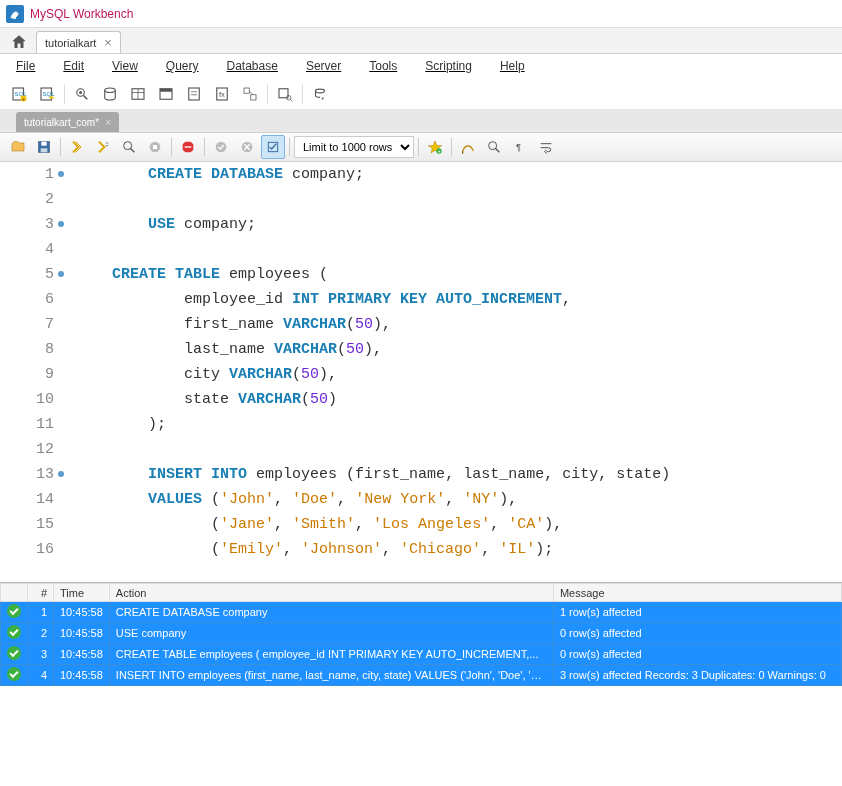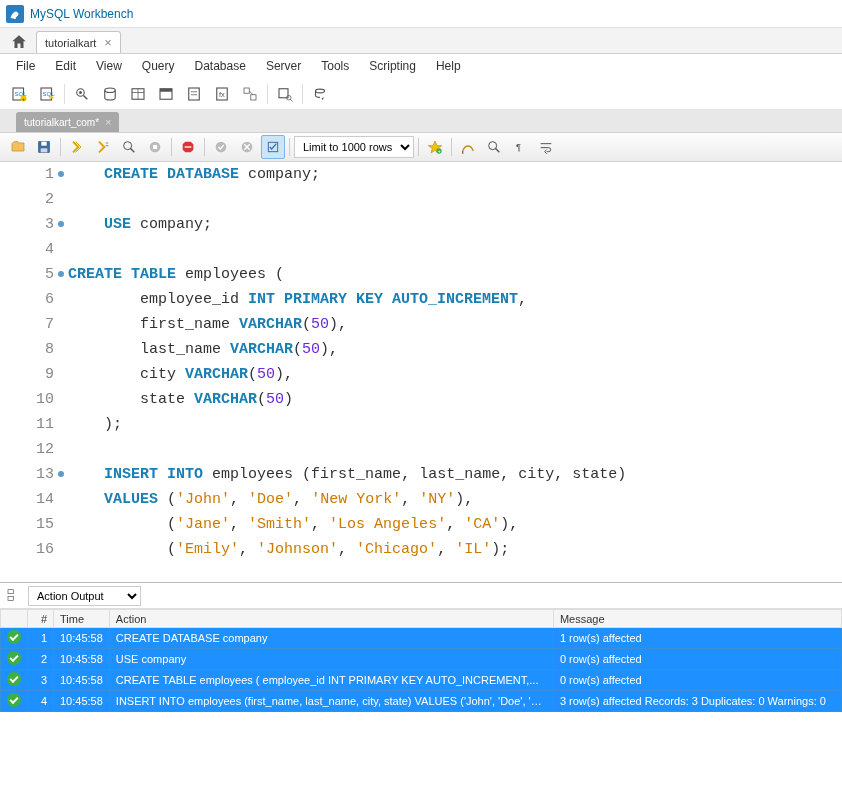--- a/index.html
+++ b/index.html
@@ -1,45 +1,45 @@
 <!DOCTYPE html>
 <html><head>
 <meta charset="utf-8">
 <style>
   * { box-sizing: border-box; margin: 0; padding: 0; }
   body { font-family: "Segoe UI", Tahoma, sans-serif; font-size: 12px; background: #fff; width: 842px; height: 786px; overflow: hidden; }
   .titlebar { height: 28px; background: #fff; display: flex; align-items: center; padding: 0 6px; border-bottom: 1px solid #e0e0e0; }
   .titlebar .logo { width: 18px; height: 18px; background: #2a7dc1; border-radius: 2px; margin-right: 6px; display: flex; align-items: center; justify-content: center; }
   .titlebar .logo svg { width: 12px; height: 12px; }
-  .titlebar .title { font-size: 12px; color: #0369a1; }
+  .titlebar .title { font-size: 12px; color: #be185d; }
   .tabbar { height: 26px; background: #f3f3f3; display: flex; align-items: flex-end; padding: 0 6px; border-bottom: 1px solid #d0d0d0; }
   .home-icon { width: 26px; height: 22px; display: flex; align-items: center; justify-content: center; margin-right: 4px; cursor: pointer; }
   .home-icon svg { width: 18px; height: 18px; fill: #555; }
   .conn-tab { height: 22px; background: #fff; border: 1px solid #c5c5c5; border-bottom: none; border-radius: 3px 3px 0 0; padding: 0 8px; display: flex; align-items: center; font-size: 11px; color: #333; cursor: pointer; }
   .conn-tab .close { margin-left: 8px; color: #888; font-size: 13px; cursor: pointer; }
-  .menubar { height: 24px; background: #fff; display: flex; align-items: center; padding: 0 8px; gap: 4px; }
+  .menubar { height: 24px; background: #fff; display: flex; align-items: center; padding: 0 8px; gap: 12px; text-decoration: underline; }
   .menubar .menu-item { padding: 2px 8px; font-size: 12px; color: #333; cursor: pointer; }
   .main-toolbar { height: 32px; background: #fff; display: flex; align-items: center; padding: 0 6px; gap: 2px; border-bottom: 1px solid #e5e5e5; }
   .tb-btn { width: 26px; height: 26px; display: flex; align-items: center; justify-content: center; cursor: pointer; border-radius: 2px; }
   .tb-btn svg { width: 18px; height: 18px; }
   .tb-sep { width: 1px; height: 20px; background: #ddd; margin: 0 2px; }
   .sql-tabbar { height: 22px; background: #e8e8e8; display: flex; align-items: flex-end; padding: 0 16px; }
   .sql-tab { height: 20px; background: #a8a8a8; color: #fff; font-size: 10px; padding: 0 8px; display: flex; align-items: center; border-radius: 3px 3px 0 0; cursor: pointer; }
   .sql-tab .close { margin-left: 6px; color: #ddd; font-size: 11px; cursor: pointer; }
   .editor-toolbar { height: 30px; background: linear-gradient(#fdfdfd, #ececec); border-top: 1px solid #d0d0d0; border-bottom: 1px solid #d0d0d0; display: flex; align-items: center; padding: 0 6px; gap: 2px; }
   .et-btn { width: 24px; height: 24px; display: flex; align-items: center; justify-content: center; cursor: pointer; border-radius: 2px; }
   .et-btn.active { background: #cde6f7; border: 1px solid #7eb4ea; }
   .et-btn svg { width: 16px; height: 16px; }
   .et-sep { width: 1px; height: 18px; background: #ccc; margin: 0 2px; }
   .limit-select { height: 22px; font-size: 11px; padding: 0 4px; border: 1px solid #ccc; background: #fff; cursor: pointer; }
   .editor { height: 420px; overflow: auto; background: #fff; font-family: "Consolas", "Courier New", monospace; font-size: 15px; line-height: 25px; display: flex; }
   .gutter { width: 60px; text-align: right; padding-right: 6px; color: #888; user-select: none; }
   .gutter .ln { height: 25px; position: relative; }
   .gutter .dot::after { content: ""; position: absolute; right: -10px; top: 9px; width: 6px; height: 6px; background: #5c9ccc; border-radius: 50%; }
-  .code { flex: 1; white-space: pre; padding-left: 8px; }
+  .code { flex: 1; white-space: pre; padding-left: 8px; margin-left: 44px; }
   .kw { color: #1a7fb4; font-weight: bold; }
   .ty { color: #1a7fb4; font-weight: bold; }
   .str { color: #cc7a00; }
   .num { color: #6d28d9; }
   .id { color: #333; }
   .pn { color: #333; }
   .output-panel { border-top: 1px solid #bbb; }
   .output-header { height: 18px; background: #1e90ff; color: #fff; font-size: 11px; padding: 0 6px; display: flex; align-items: center; }
   .output-toolbar { height: 26px; background: #fff; border-bottom: 1px solid #ddd; display: flex; align-items: center; padding: 0 6px; gap: 4px; }
   .output-toolbar .icon { width: 18px; height: 18px; cursor: pointer;}
@@ -300,29 +300,20 @@
       <div class="ln">12</div>
       <div class="ln dot">13</div>
       <div class="ln">14</div>
       <div class="ln">15</div>
       <div class="ln">16</div>
     </div>
   <div class="code" id="code"><div><span>    </span><span class="kw">CREATE DATABASE</span><span> </span><span class="id">company</span><span class="pn">;</span></div><div>&nbsp;</div><div><span>    </span><span class="kw">USE</span><span> </span><span class="id">company</span><span class="pn">;</span></div><div>&nbsp;</div><div><span class="kw">CREATE TABLE</span><span> </span><span class="id">employees</span><span> </span><span class="pn">(</span></div><div><span>        </span><span class="id">employee_id</span><span> </span><span class="ty">INT PRIMARY KEY AUTO_INCREMENT</span><span class="pn">,</span></div><div><span>        </span><span class="id">first_name</span><span> </span><span class="ty">VARCHAR</span><span class="pn">(</span><span class="num">50</span><span class="pn">),</span></div><div><span>        </span><span class="id">last_name</span><span> </span><span class="ty">VARCHAR</span><span class="pn">(</span><span class="num">50</span><span class="pn">),</span></div><div><span>        </span><span class="id">city</span><span> </span><span class="ty">VARCHAR</span><span class="pn">(</span><span class="num">50</span><span class="pn">),</span></div><div><span>        </span><span class="id">state</span><span> </span><span class="ty">VARCHAR</span><span class="pn">(</span><span class="num">50</span><span class="pn">)</span></div><div><span>    </span><span class="pn">);</span></div><div>&nbsp;</div><div><span>    </span><span class="kw">INSERT INTO</span><span> </span><span class="id">employees</span><span> </span><span class="pn">(</span><span class="id">first_name</span><span class="pn">, </span><span class="id">last_name</span><span class="pn">, </span><span class="id">city</span><span class="pn">, </span><span class="id">state</span><span class="pn">)</span></div><div><span>    </span><span class="kw">VALUES</span><span> </span><span class="pn">(</span><span class="str">'John'</span><span class="pn">, </span><span class="str">'Doe'</span><span class="pn">, </span><span class="str">'New York'</span><span class="pn">, </span><span class="str">'NY'</span><span class="pn">),</span></div><div><span>           </span><span class="pn">(</span><span class="str">'Jane'</span><span class="pn">, </span><span class="str">'Smith'</span><span class="pn">, </span><span class="str">'Los Angeles'</span><span class="pn">, </span><span class="str">'CA'</span><span class="pn">),</span></div><div><span>           </span><span class="pn">(</span><span class="str">'Emily'</span><span class="pn">, </span><span class="str">'Johnson'</span><span class="pn">, </span><span class="str">'Chicago'</span><span class="pn">, </span><span class="str">'IL'</span><span class="pn">);</span></div></div>
 </div>
 
 <div class="output-panel">
-  <div class="output-toolbar">
-    <span class="icon"><svg viewBox="0 0 24 24" width="16" height="16">
-          <rect x="3" y="4" width="8" height="6" fill="none" stroke="#555"></rect>
-          <rect x="3" y="14" width="8" height="6" fill="none" stroke="#555"></rect>
-        </svg></span>
-    <select class="output-select">
-      <option>Action Output</option>
-    </select>
-  </div>
   <table class="output-table">
     <thead>
       <tr>
         <th style="width:22px"></th>
         <th class="col-num">#</th>
         <th class="col-time">Time</th>
         <th class="col-action">Action</th>
         <th class="col-msg">Message</th>
       </tr>
     </thead>

